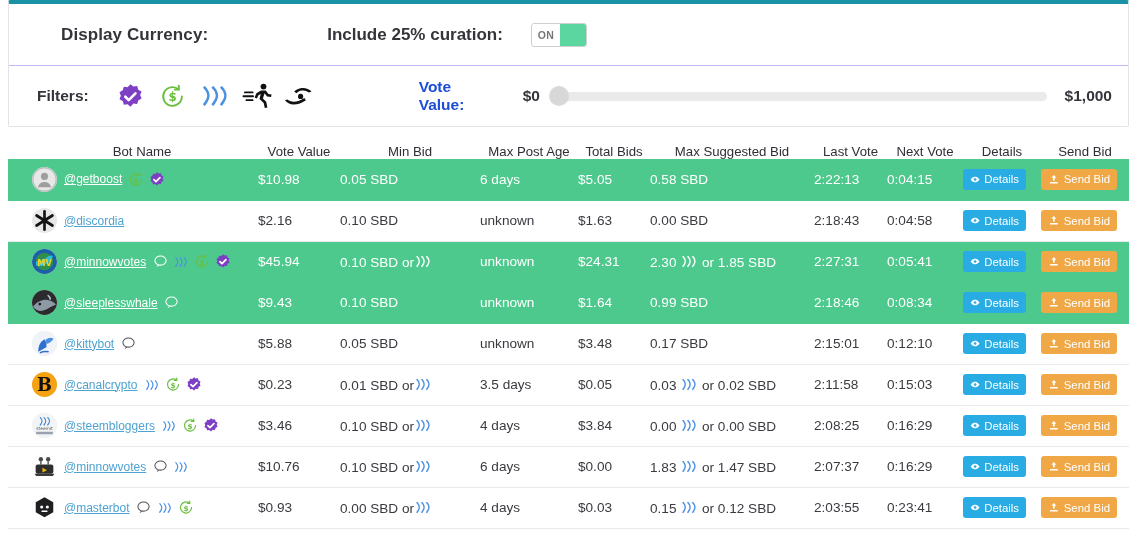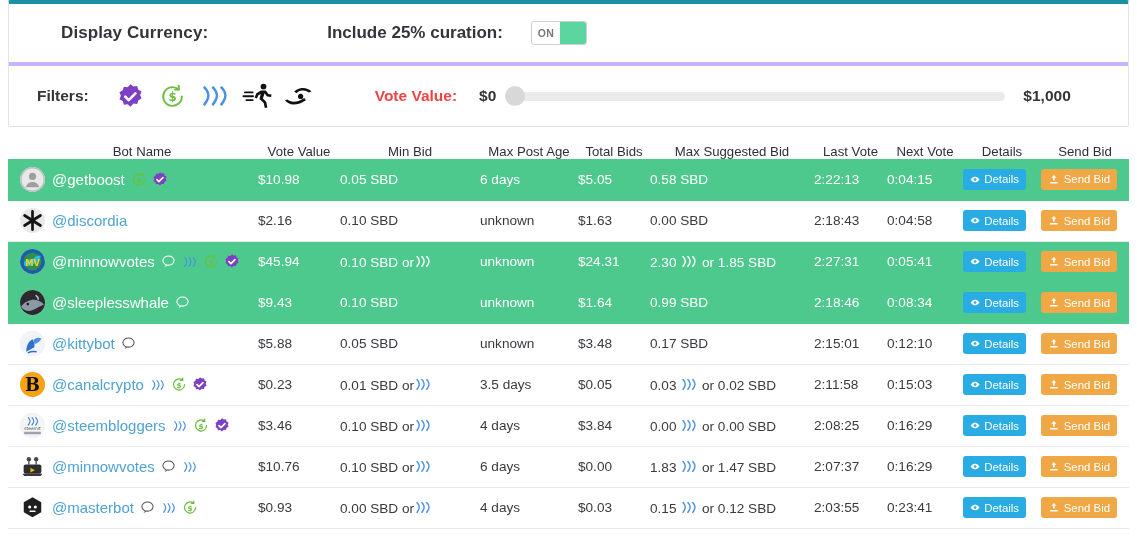--- a/index.html
+++ b/index.html
@@ -17,21 +17,21 @@
     margin: 0 8px;
     border: 1px solid #e3e3e3;
     border-top: 4px solid #1b92a4;
     border-radius: 2px;
     background: #fff;
   }
   .row-currency {
     display: flex;
     align-items: center;
     height: 62px;
-    border-bottom: 4px solid #c4b5fd;
+    border-bottom: 1px solid #c4b5fd;
     padding: 0 16px;
   }
   .lbl-currency {
     font-size: 17px;
     color: #34343a;
     font-weight: 700;
     margin-left: 36px;
     letter-spacing: .1px;
   }
   .select-wrap {
@@ -90,23 +90,23 @@
   .lbl-filters {
     font-size: 15.5px;
     color: #34343a;
     font-weight: 700;
     margin-left: 12px;
   }
   .filter-icons { display: flex; align-items: center; margin-left: 27px; gap: 12px; }
   .ficon { width: 30px; height: 30px; display: flex; align-items: center; justify-content: center; cursor: pointer; }
 
   .vote-value-label {
-    margin-left: 61px;
+    margin-left: 105px;
     font-size: 15.5px;
-    color: #ef4444;
+    color: #1d4ed8;
     font-weight: 700;
   }
   .vv-min { margin-left: 22px; font-size: 15.5px; color:#34343a; font-weight:700; }
   .slider {
     position: relative;
     margin-left: 14px;
     width: 495px; height: 9px;
     background: #eaeaea;
     border-radius: 5px;
   }
@@ -158,23 +158,24 @@
   .c-sb     { width: 88px; }
 
   th.c-name { padding-left: 18px !important; }
 
   .namecell { display: flex; align-items: center; gap: 0; }
   .avatar {
     width: 25px; height: 25px; border-radius: 50%;
     flex: 0 0 25px; margin-right: 7px;
     overflow: hidden; display:flex; align-items:center; justify-content:center;
     background: #e8e8e8;
+    margin-left: 12px;
   }
   .handle-link {
-    color: #4fa3d1; font-size: 15px; white-space: nowrap;
+    color: #4fa3d1; font-size: 12px; white-space: nowrap; text-decoration: underline;
   }
   .badges { display: flex; align-items: center; gap: 5px; margin-left: 6px; }
   .badge { width: 16px; height: 16px; display:flex; align-items:center; justify-content:center; }
 
   .btn {
     display: inline-flex; align-items: center; justify-content: center;
     gap: 4px;
     height: 21px;
     border-radius: 3px;
     font-size: 11.4px;

